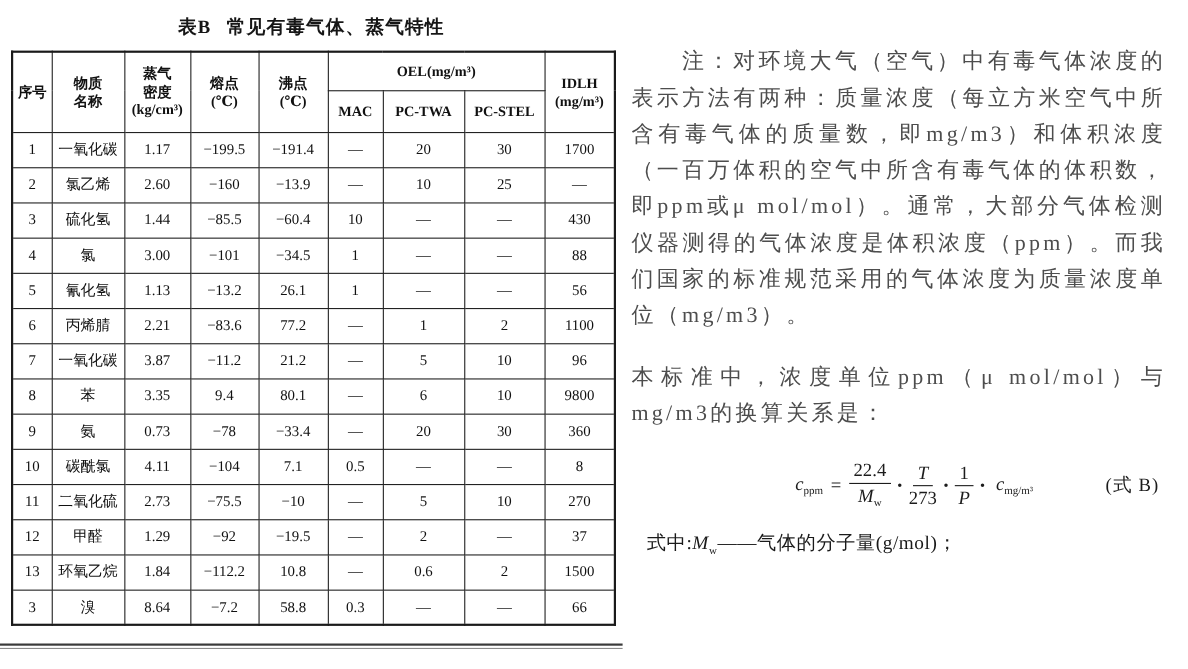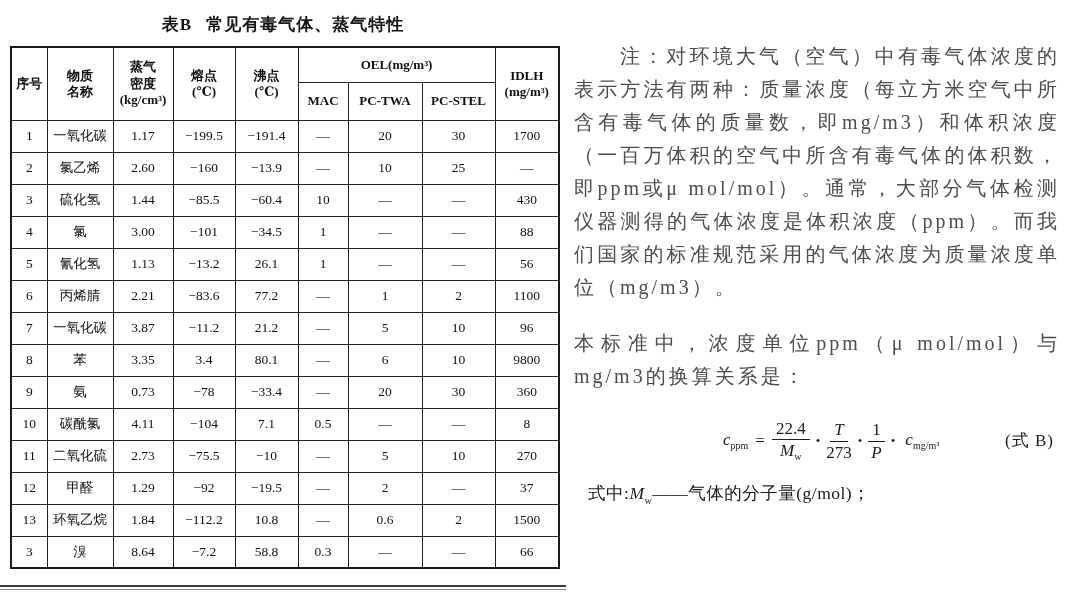--- a/index.html
+++ b/index.html
@@ -187,21 +187,21 @@
           <td>21.2</td>
           <td>—</td>
           <td>5</td>
           <td>10</td>
           <td>96</td>
         </tr>
         <tr>
           <td>8</td>
           <td>苯</td>
           <td>3.35</td>
-          <td>3.4</td>
+          <td>9.4</td>
           <td>80.1</td>
           <td>—</td>
           <td>6</td>
           <td>10</td>
           <td>9800</td>
         </tr>
         <tr>
           <td>9</td>
           <td>氨</td>
           <td>0.73</td>

